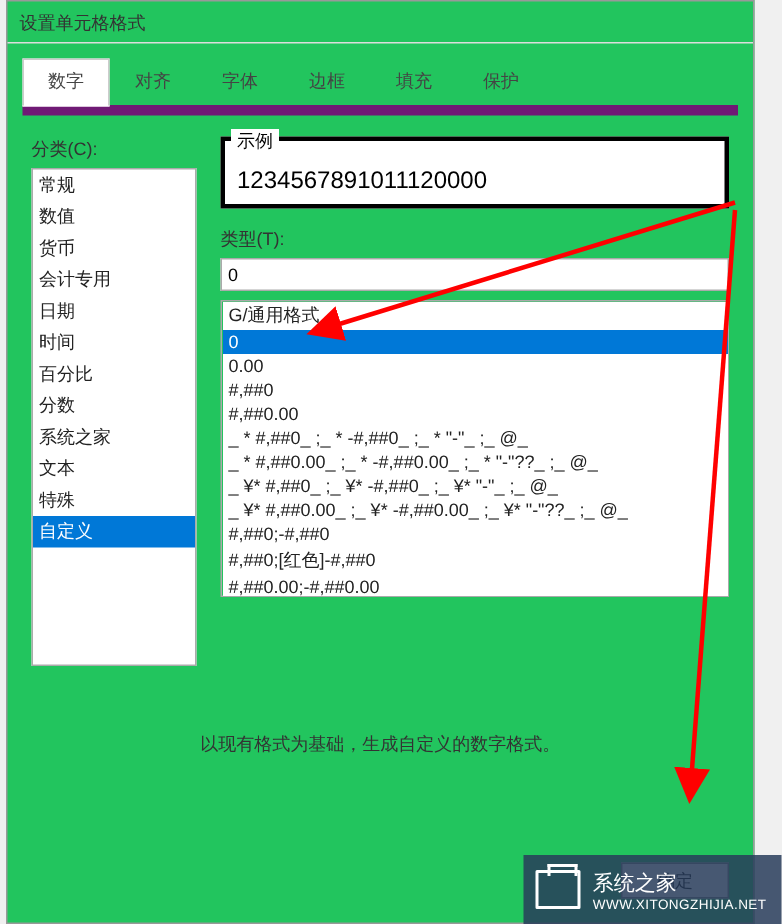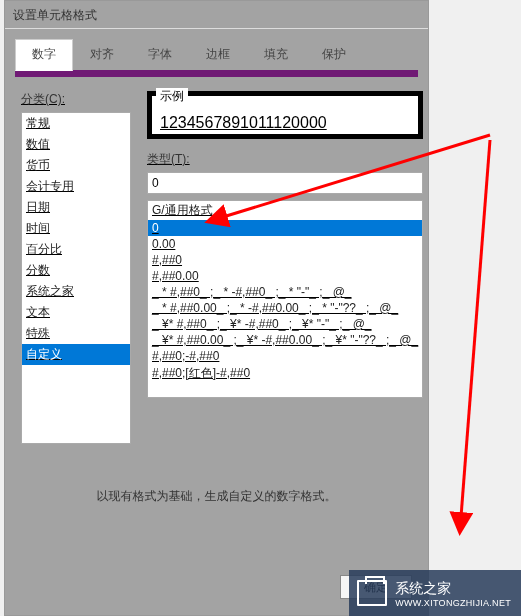--- a/index.html
+++ b/index.html
@@ -8,23 +8,23 @@
       font-size: 12px;
       background: #f0f0f0;
       width: 521px;
       height: 616px;
       position: relative;
       overflow: hidden;
     }
     .dialog {
       position: absolute;
       top: 0; left: 4px;
-      width: 425px;
+      width: 499px;
       height: 616px;
-      background: #a3a3a3;
+      background: #22c55e;
       border: 1px solid #999;
     }
     .title-bar {
       height: 28px;
       line-height: 28px;
       padding-left: 8px;
       border-bottom: 1px solid #ddd;
       font-size: 12px;
       color: #333;
     }
@@ -50,21 +50,20 @@
       padding: 14px 16px;
     }
     .category-label, .type-label, .sample-label {
       display: block;
       margin-bottom: 4px;
       color: #333;
     }
     .layout {
       display: flex;
       gap: 16px;
-      text-decoration: underline;
     }
     .category-list {
       width: 110px;
       height: 332px;
       border: 1px solid #aaa;
       overflow-y: scroll;
       background: #fff;
     }
     .category-item {
       padding: 2px 4px;
@@ -73,21 +72,21 @@
       color: #222;
     }
     .category-item.selected {
       background: #0078d7;
       color: #fff;
     }
     .right-panel {
       flex: 1;
     }
     .sample-box {
-      border: 5px solid #000000;
+      border: 3px solid #000000;
       background: #fff;
       height: 48px;
       padding: 4px 0 4px 0;
       margin-bottom: 12px;
       position: relative;
     }
     .sample-label-inner {
       position: absolute;
       top: -8px;
       left: 4px;
@@ -235,20 +234,21 @@
             <div class="format-item selected">0</div>
             <div class="format-item">0.00</div>
             <div class="format-item">#,##0</div>
             <div class="format-item">#,##0.00</div>
             <div class="format-item">_ * #,##0_ ;_ * -#,##0_ ;_ * "-"_ ;_ @_ </div>
             <div class="format-item">_ * #,##0.00_ ;_ * -#,##0.00_ ;_ * "-"??_ ;_ @_ </div>
             <div class="format-item">_ ¥* #,##0_ ;_ ¥* -#,##0_ ;_ ¥* "-"_ ;_ @_ </div>
             <div class="format-item">_ ¥* #,##0.00_ ;_ ¥* -#,##0.00_ ;_ ¥* "-"??_ ;_ @_ </div>
             <div class="format-item">#,##0;-#,##0</div>
             <div class="format-item">#,##0;[红色]-#,##0</div>
+            <div class="format-item">#,##0.00;-#,##0.00</div>
           </div>
       </div>
     </div>
 
     <div class="description">以现有格式为基础，生成自定义的数字格式。</div>
   </div>
 
   <div class="button-row">
     <button class="btn">确定</button>
   </div>

